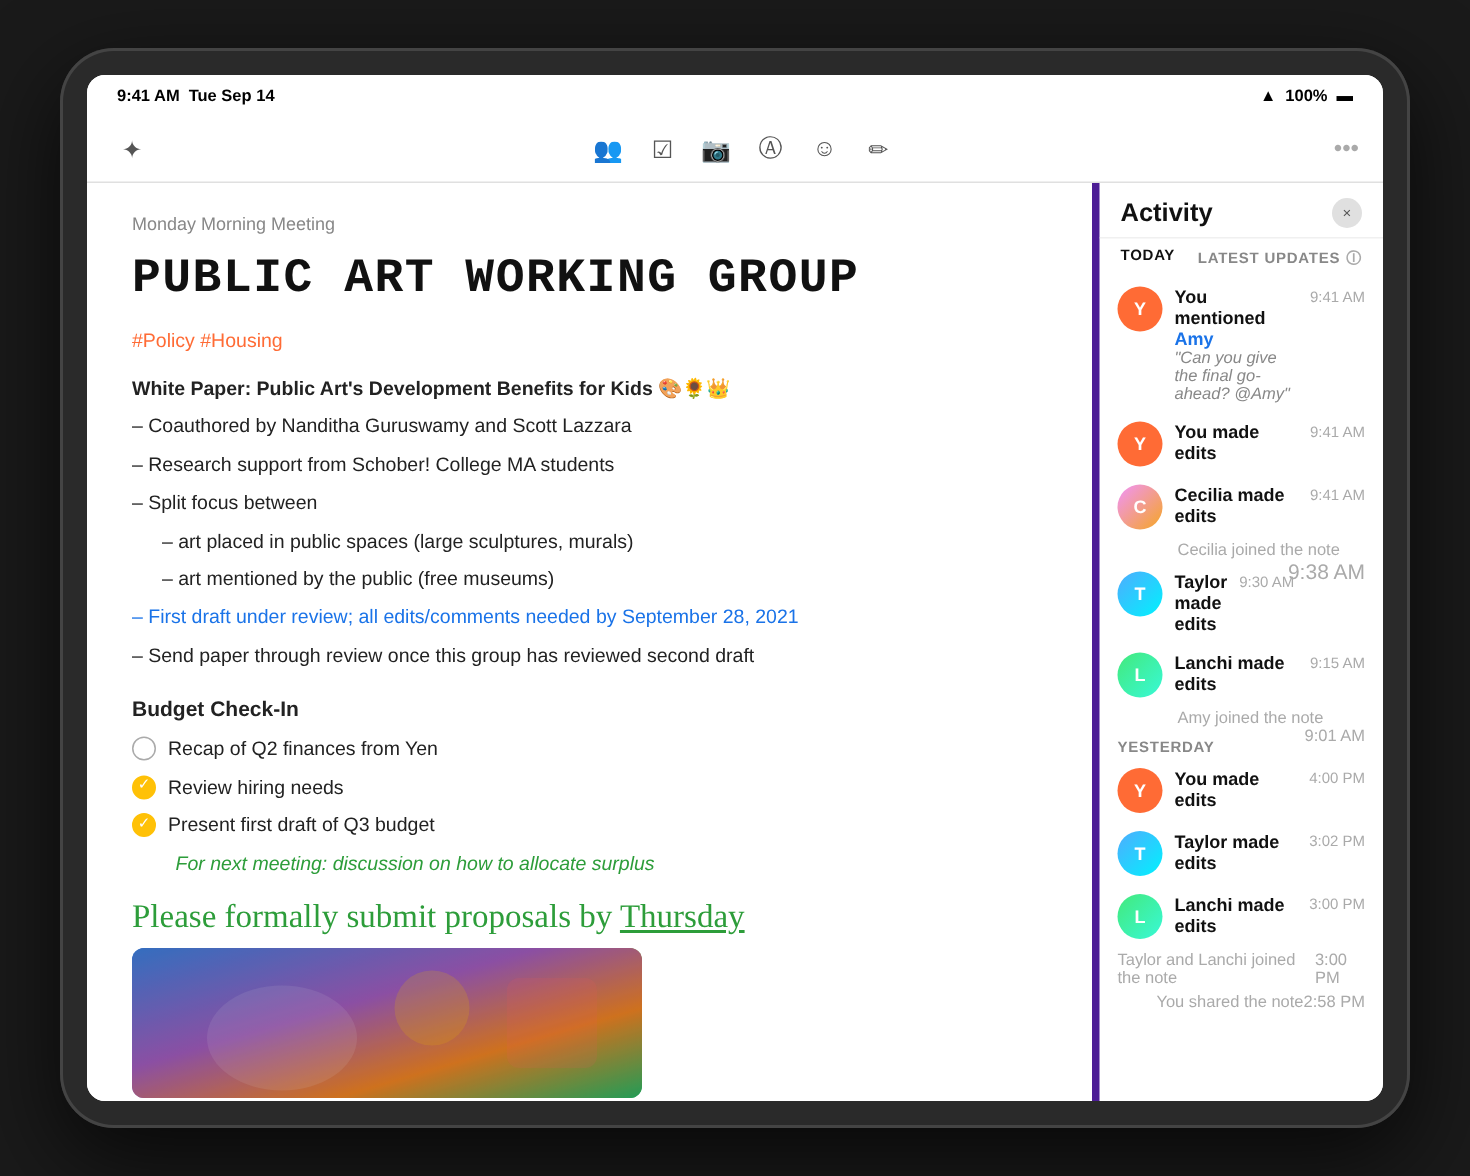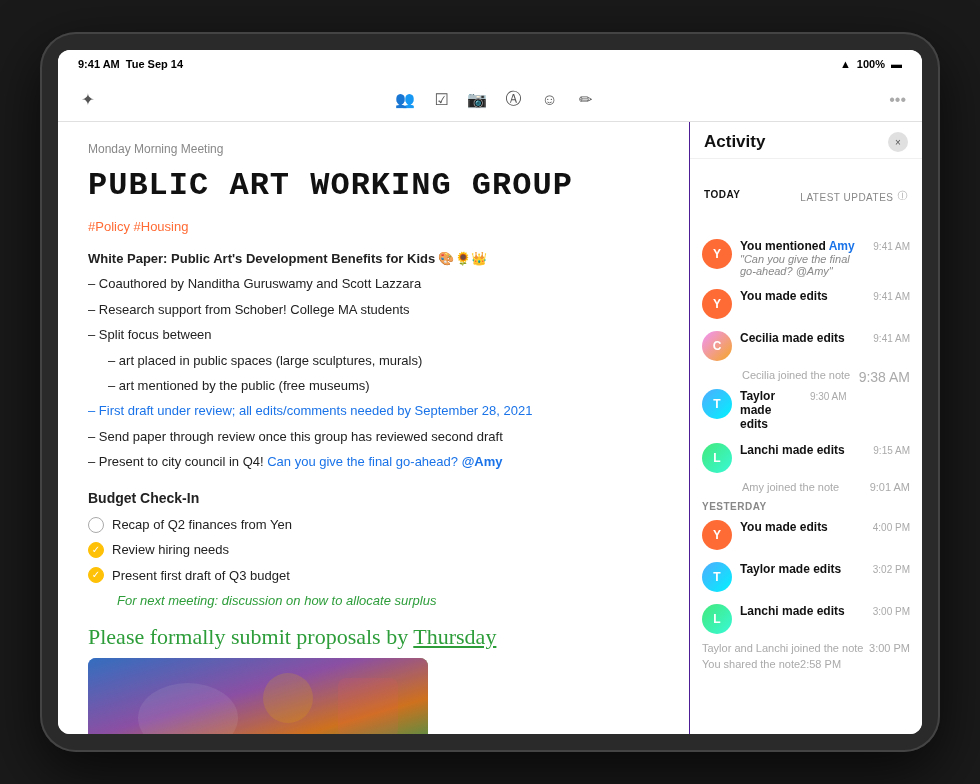--- a/index.html
+++ b/index.html
@@ -152,27 +152,26 @@
       position: relative;
       overflow: hidden;
     }
     .note-image-overlay {
       position: absolute;
       inset: 0;
       background: rgba(0,0,0,0.1);
     }
     
     .activity-panel {
-      width: 233px;
-      border-left: 1px solid #4c1d95;
+      width: 194px;
+      border-left: 5px solid #4c1d95;
       background: #fff;
       display: flex;
       flex-direction: column;
       overflow: hidden;
-      gap: 24px;
     }
     .activity-header {
       display: flex;
       align-items: center;
       justify-content: space-between;
       padding: 10px 14px 6px;
       border-bottom: 1px solid #f0f0f0;
     }
     .activity-title {
       font-size: 17px;
@@ -192,22 +191,22 @@
     }
     .activity-tabs {
       display: flex;
       justify-content: space-between;
       padding: 6px 14px;
       font-size: 11px;
       color: #888;
     }
     .activity-tabs .today-tab { font-weight: 700; color: #111; font-size: 10px; text-transform: uppercase; letter-spacing: 0.5px; }
     .activity-tabs .latest-tab {
-      display: flex; align-items: flex-end; gap: 4px;
-      font-size: 10px; text-transform: uppercase; letter-spacing: 0.5px; color: #888;
+      display: flex; align-items: center; gap: 4px;
+      font-size: 10px; text-transform: uppercase; letter-spacing: 0.5px; color: #888; font-weight: bold;
     }
     .activity-scroll {
       flex: 1;
       overflow-y: auto;
       padding: 0 0 8px;
     }
     .activity-item {
       display: flex;
       align-items: flex-start;
       padding: 6px 12px;
@@ -291,21 +290,20 @@
         </div>
         <div class="note-body">
           <p><span class="bold">White Paper: Public Art's Development Benefits for Kids 🎨🌻👑</span></p>
           <p>– Coauthored by Nanditha Guruswamy and Scott Lazzara</p>
           <p>– Research support from Schober! College MA students</p>
           <p>– Split focus between</p>
           <p class="indent-1">– art placed in public spaces (large sculptures, murals)</p>
           <p class="indent-1">– art mentioned by the public (free museums)</p>
           <p><span class="blue-highlight">– First draft under review; all edits/comments needed by September 28, 2021</span></p>
           <p>– Send paper through review once this group has reviewed second draft</p>
-          <p>– Present to city council in Q4! <span class="blue-text">Can you give the final go-ahead?</span> <span class="mention">@Amy</span></p>
 
           <p class="section-title">Budget Check-In</p>
 
           <div class="checklist-item">
             <span class="checkbox"></span>
             <span>Recap of Q2 finances from Yen</span>
           </div>
           <div class="checklist-item">
             <span class="checkbox checked">✓</span>
             <span>Review hiring needs</span>
@@ -432,21 +430,21 @@
               <div class="activity-name">Lanchi made edits</div>
             </div>
             <span class="activity-time">3:00 PM</span>
           </div>
 
           <div style="display:flex; justify-content:space-between; padding: 2px 12px;">
             <span style="font-size:11px; color:#aaa;">Taylor and Lanchi joined the note</span>
             <span style="font-size:11px; color:#aaa;">3:00 PM</span>
           </div>
 
-          <div style="display:flex; justify-content:flex-start; padding: 2px 12px;">
+          <div style="display:flex; justify-content:flex-end; padding: 2px 12px;">
             <span style="font-size:11px; color:#aaa;">You shared the note</span>
             <span style="font-size:11px; color:#aaa;">2:58 PM</span>
           </div>
 
         </div>
       </div>
     </div>
 
   </div>
 </div>

